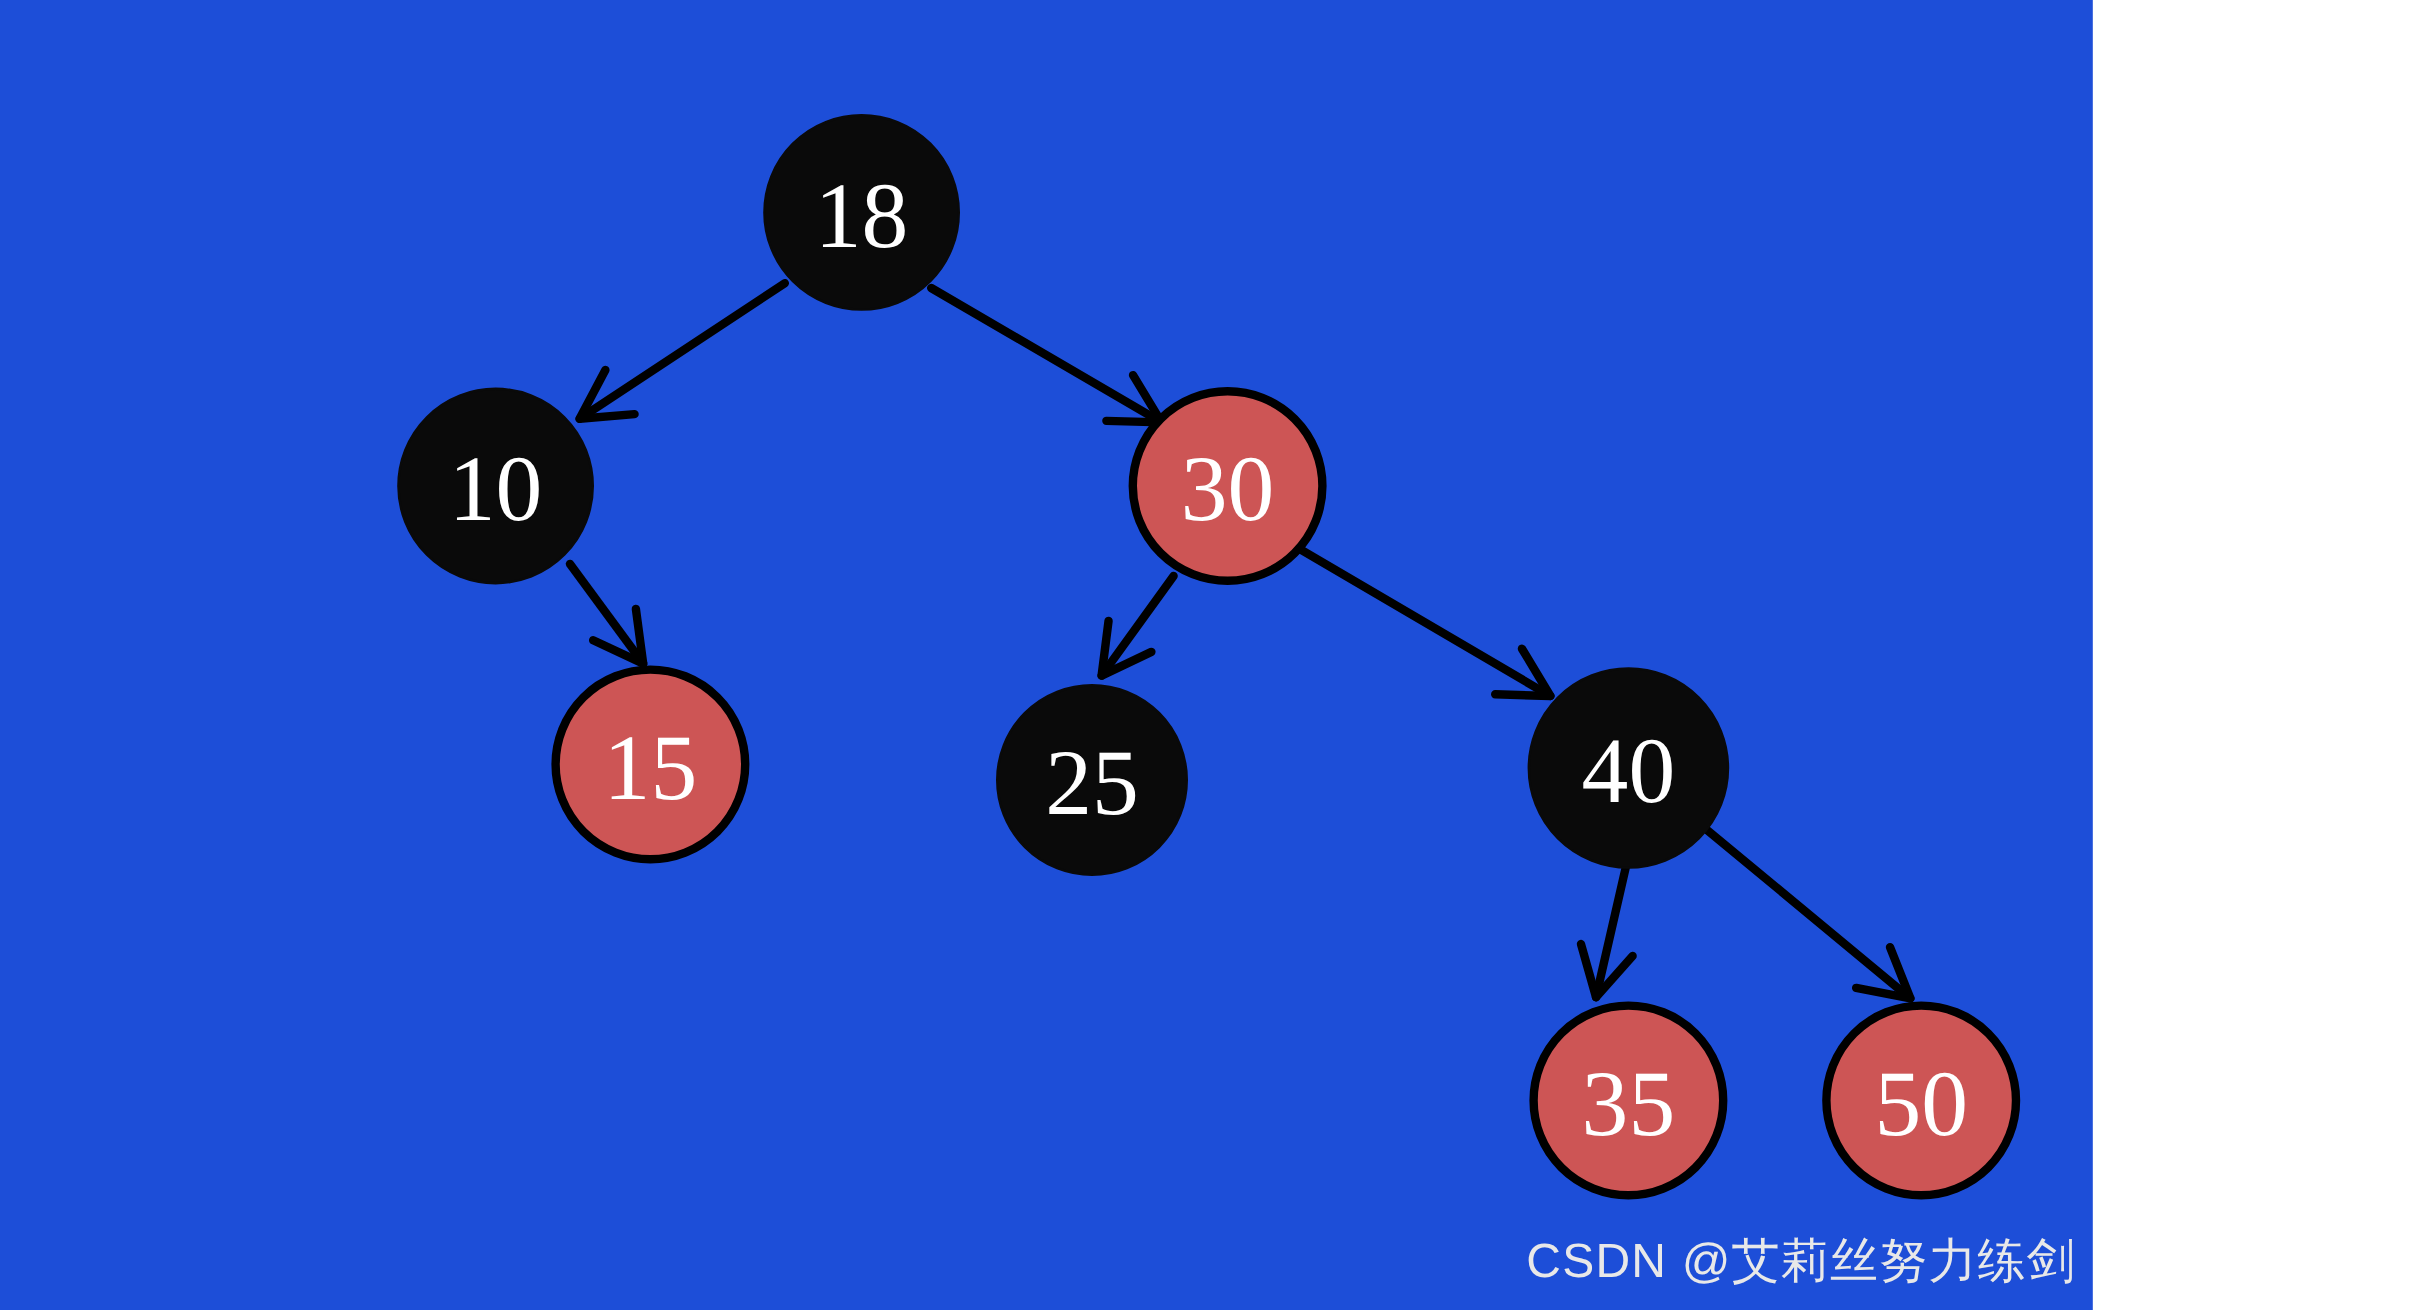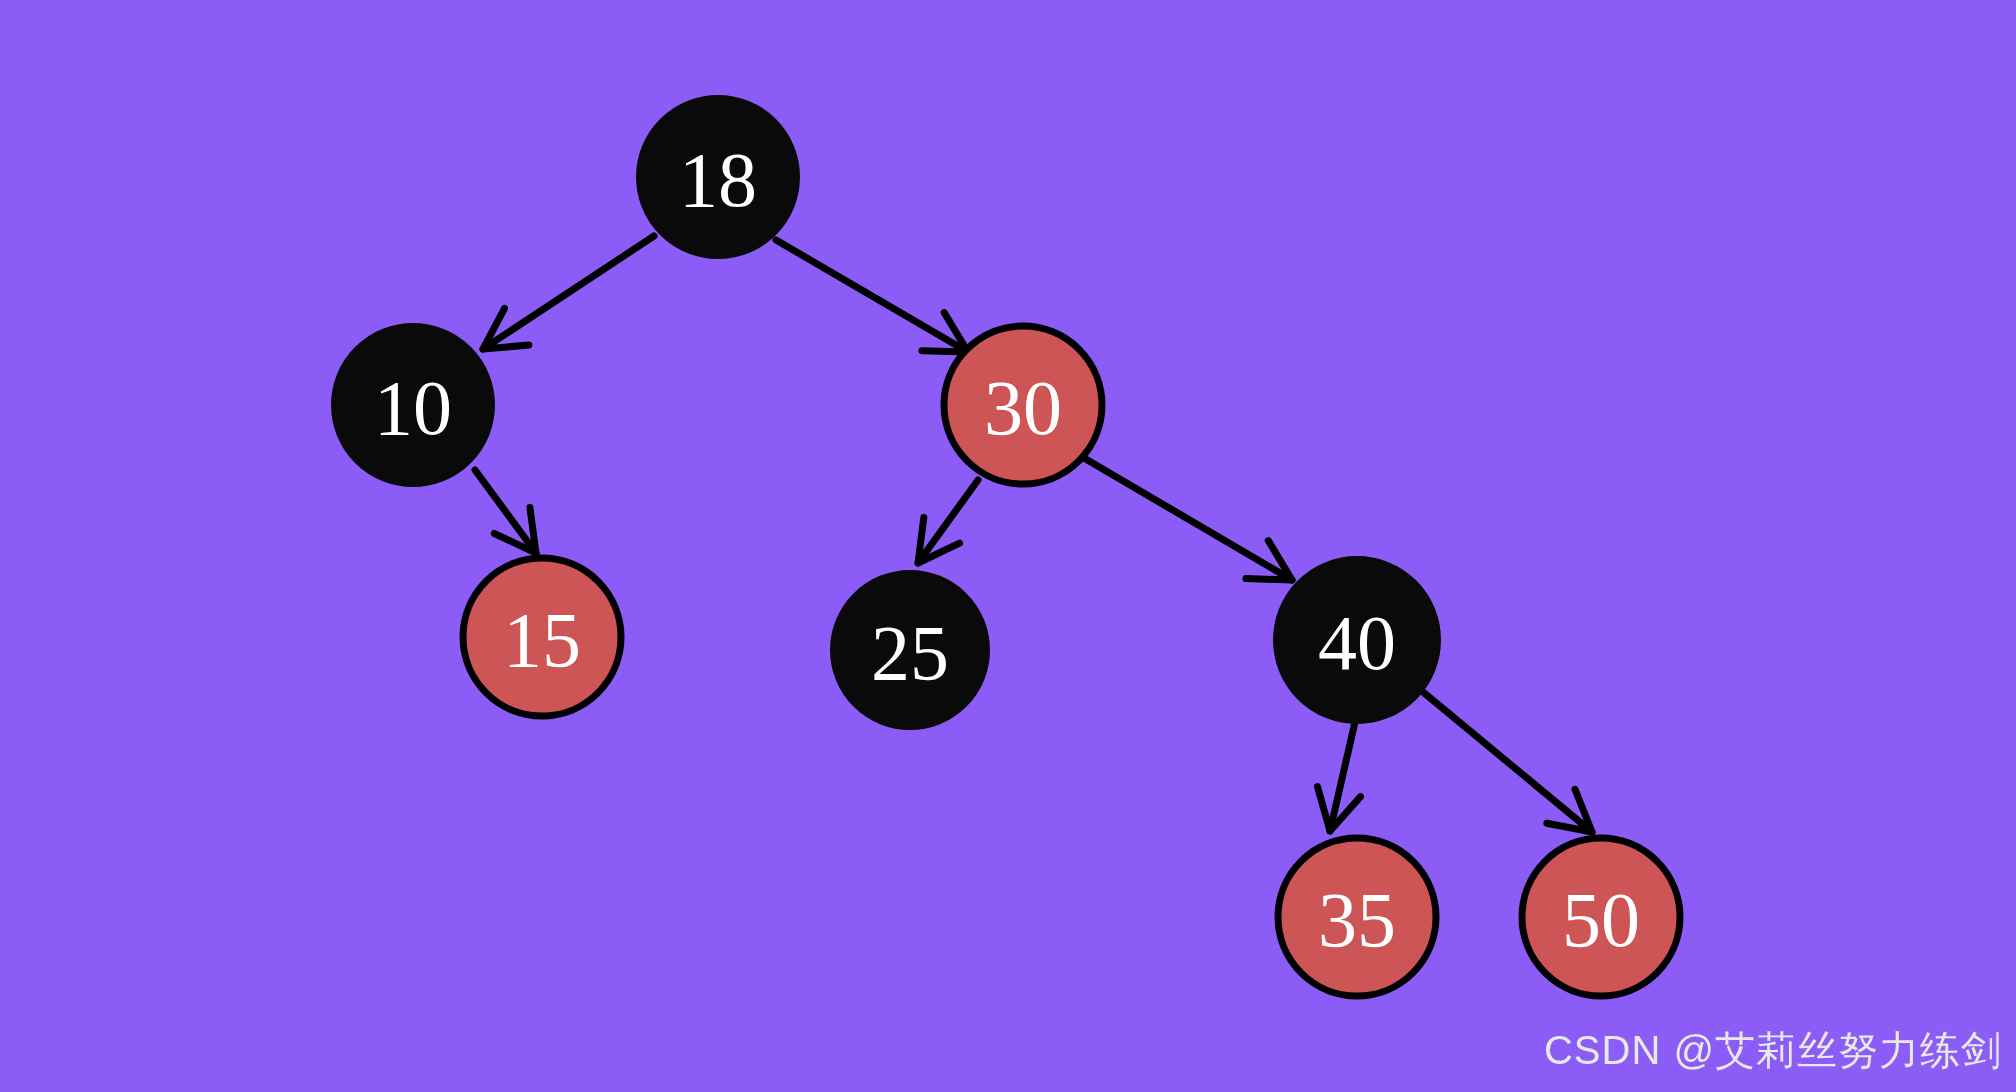--- a/index.html
+++ b/index.html
@@ -6,23 +6,23 @@
   html, body {
     margin: 0;
     padding: 0;
     background: #ffffff;
   }
   body {
     font-family: "Liberation Serif", "DejaVu Serif", serif;
   }
   #canvas {
     position: relative;
-    width: 2016px;
+    width: 1744px;
     height: 1092px;
-    background: #8b5cf6;
+    background: #1d4ed8;
     overflow: hidden;
   }
   #tree-svg {
     position: absolute;
     left: 0;
     top: 0;
     width: 2016px;
     height: 1092px;
     display: block;
   }

